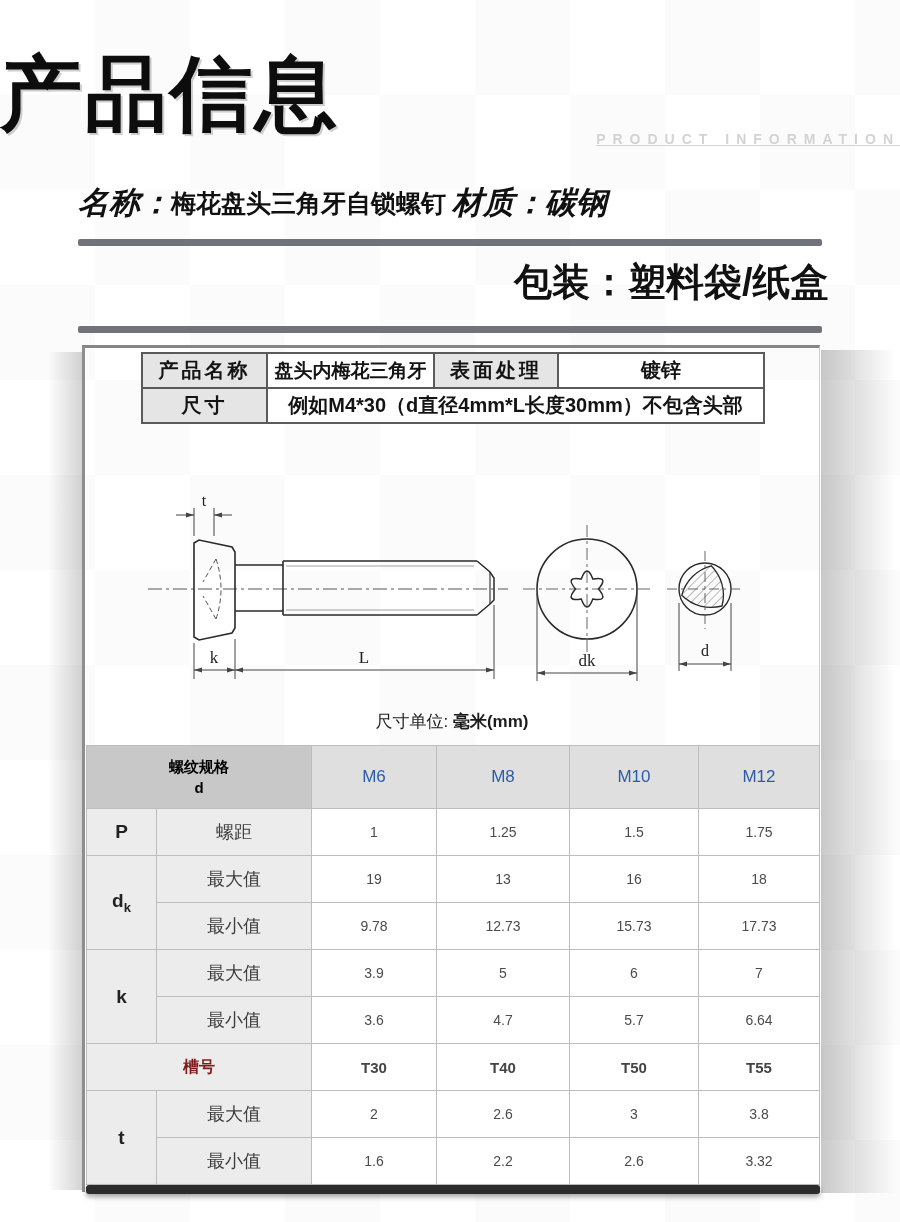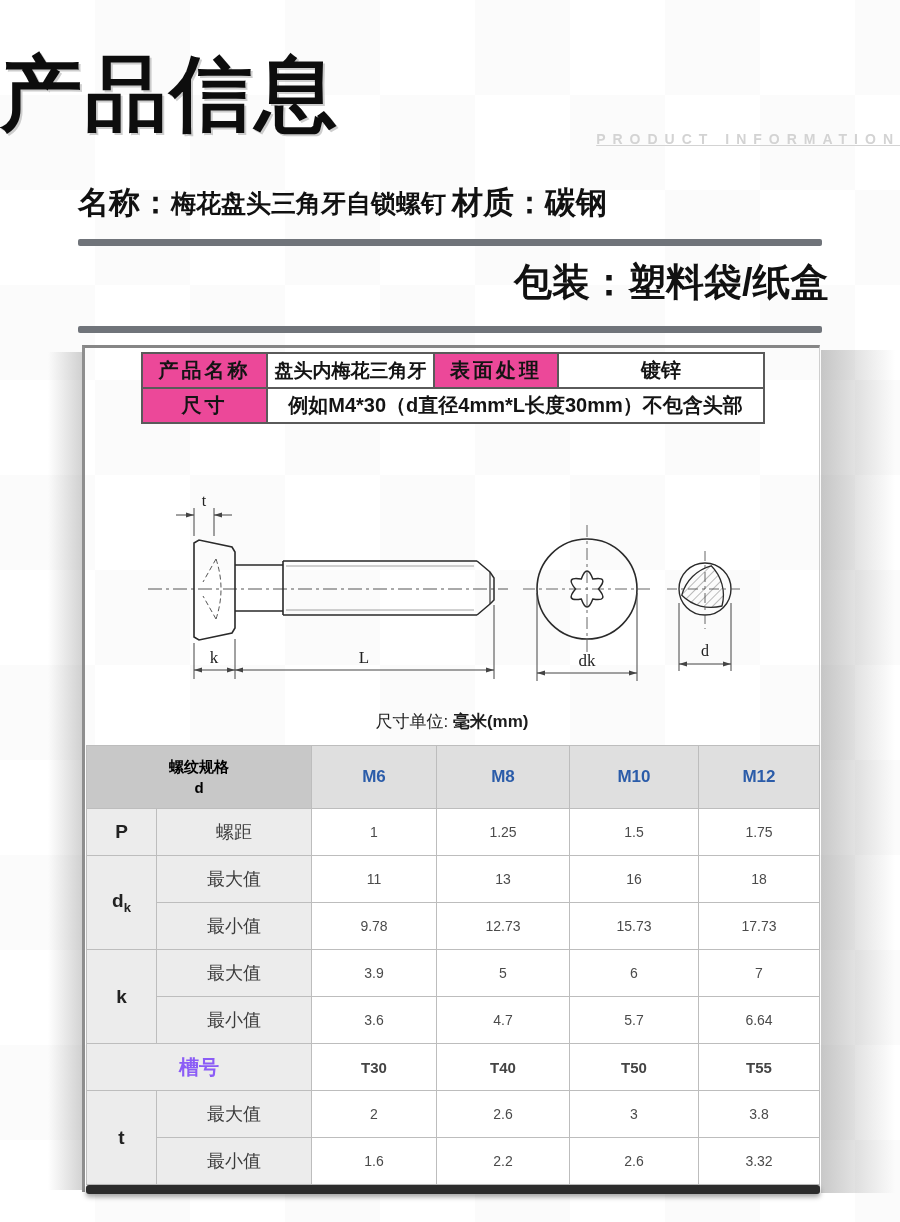--- a/index.html
+++ b/index.html
@@ -20,21 +20,21 @@
     text-align:left; font-size:82px; font-weight:900; letter-spacing:3px;
     color:#0d0d0d; text-shadow:2px 2px 0 rgba(165,165,165,0.55);
   }
   .subtitle {
     position:absolute; top:131px; left:0; width:100%;
     text-align:right; font-size:14px; font-weight:700;
     letter-spacing:7px; color:#d3d3d3;text-decoration:underline;
   }
   
   .line1 { position:absolute; left:78px; top:182px; display:flex; align-items:center; white-space:nowrap; }
-  .line1 .big { font-size:31px; font-weight:700; }
+  .line1 .big { font-size:31px; font-weight:700;font-style:italic; }
   .line1 .mid { font-size:25px; font-weight:700; margin:0 6px 0 0; }
   .line2-left  { position:absolute; left:78px;  top:257px; font-size:31px; font-weight:700; white-space:nowrap; }
   .line2-right { position:absolute; left:514px; top:257px; font-size:38px; font-weight:700; white-space:nowrap; }
   .divider { position:absolute; left:78px; width:744px; height:7px; background:#70747a; border-radius:2px; }
   .divider.d1 { top:239px; }
   .divider.d2 { top:326px; }
   
   .main-box {
     position:absolute; left:82px; top:345px; width:738px; height:847px;
     border-top:3px solid #868686; border-left:3px solid #8e8e8e;
@@ -48,46 +48,46 @@
     background:#2c2c2c; border-radius:3px; box-shadow:0 3px 5px rgba(0,0,0,0.35); }
   
   .info-table {
     position:absolute; left:56px; top:4px; width:622px;
     border-collapse:collapse; table-layout:fixed; background:#fff;
   }
   .info-table td {
     border:2px solid #5a5a5a; height:35px; text-align:center; vertical-align:middle;
     font-size:20px; font-weight:700; color:#141414; overflow:hidden; white-space:nowrap;
   }
-  .info-table td.lab { background:#ec4899; letter-spacing:3px; }
+  .info-table td.lab { background:#e5e5e5; letter-spacing:3px; }
   .info-table td.val { background:#fff; }
   .info-table td.small { font-size:19px; letter-spacing:0;margin-top:48px; }
   
   .drawing { position:absolute; left:0; top:112px; }
   .unit-note { font-family:"Liberation Sans", sans-serif; }
   
   .spec-table {
     position:absolute; left:1px; top:397px; width:733px;
     border-collapse:collapse; table-layout:fixed; background:#fff;
   }
   .spec-table th, .spec-table td {
     border:1px solid #bdbdbd; text-align:center; vertical-align:middle;
     overflow:hidden; white-space:nowrap;
   }
   .spec-table tr.h-row th { height:63px; }
   .spec-table tr.d-row td { height:47px; }
   .hdr-a { background:#c8c8c8; color:#000000; font-size:15px; font-weight:700; }
   .hdr-a .l2 { font-weight:700; font-size:15px; margin-top:2px; }
-  .hdr-m { background:#dfdfdf; font-size:17px; font-weight:700; }
+  .hdr-m { background:#dfdfdf; font-size:17px; font-weight:400; }
   .cell-param { background:#ececec; font-size:19px; font-weight:700; color:#222; }
   .cell-param sub { font-size:13px; font-weight:700; }
   .cell-sub   { background:#ececec; font-size:18px; color:#3c3c3c; }
   .cell-val   { background:#fff; font-size:14px; color:#4b4b4b; }
   .cell-val.torx { font-weight:700; font-size:15px; color:#444; }
-  .cell-slot  { background:#ececec; font-size:20px; font-weight:700; color:#8b5cf6; }
+  .cell-slot  { background:#ececec; font-size:16px; font-weight:700; color:#7f1d1d; }
 </style>
 </head>
 <body>
 
 <div class="page">
 
   <div class="title">产品信息</div>
   <div class="subtitle">PRODUCT INFORMATION</div>
 
   <div class="line1">
@@ -219,21 +219,21 @@
         <td class="cell-param">P</td>
         <td class="cell-sub">螺距</td>
         <td class="cell-val">1</td>
         <td class="cell-val">1.25</td>
         <td class="cell-val">1.5</td>
         <td class="cell-val">1.75</td>
       </tr>
       <tr class="d-row">
         <td class="cell-param" rowspan="2"><span>d</span><sub>k</sub></td>
         <td class="cell-sub">最大值</td>
-        <td class="cell-val">11</td>
+        <td class="cell-val">19</td>
         <td class="cell-val">13</td>
         <td class="cell-val">16</td>
         <td class="cell-val">18</td>
       </tr>
       <tr class="d-row">
         <td class="cell-sub">最小值</td>
         <td class="cell-val">9.78</td>
         <td class="cell-val">12.73</td>
         <td class="cell-val">15.73</td>
         <td class="cell-val">17.73</td>

